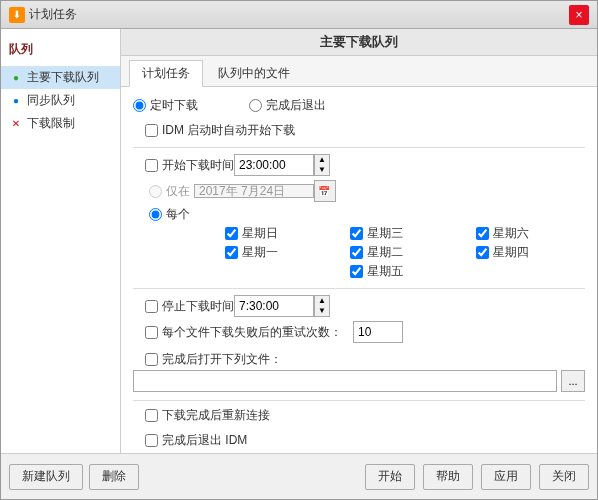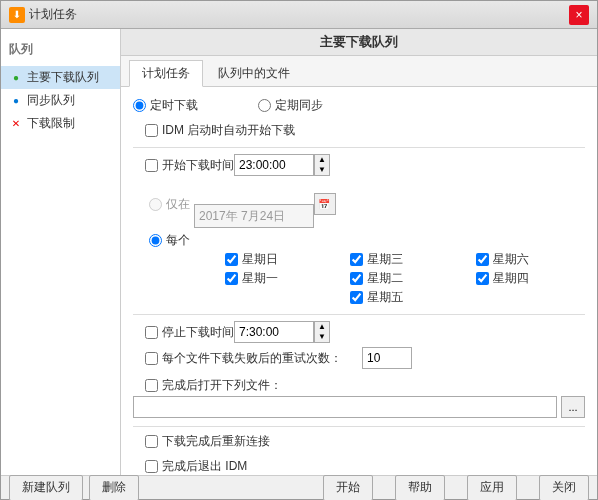--- a/index.html
+++ b/index.html
@@ -74,21 +74,21 @@
     
     .sidebar {
       width: 120px;
       background: #fff;
       border-right: 1px solid #ccc;
       padding: 8px 0;
       flex-shrink: 0;
     }
     .sidebar-title {
       font-size: 12px;
-      color: #737373;
+      color: #7f1d1d;
       padding: 4px 8px 8px 8px;
       font-weight: bold;
     }
     .sidebar-item {
       display: flex;
       align-items: center;
       padding: 3px 8px;
       cursor: pointer;
       font-size: 12px;
       color: #333;
@@ -149,21 +149,21 @@
     .panel-content {
       flex: 1;
       overflow-y: auto;
       padding: 10px 12px;
       background: #fff;
     }
     .section-row {
       display: flex;
       align-items: center;
       margin-bottom: 8px;
-      gap: 20px;
+      gap: 11px;
     }
     .radio-label {
       display: flex;
       align-items: center;
       gap: 4px;
       font-size: 12px;
       color: #333;
       cursor: pointer;
     }
     .checkbox-label {
@@ -208,26 +208,25 @@
       cursor: pointer;
       font-size: 8px;
       display: flex;
       align-items: center;
       justify-content: center;
       line-height: 1;
       padding: 0;
     }
     .date-input {
       width: 120px;
-      height: 24px;
+      height: 14px;
       border: 1px solid #aaa;
       padding: 4px 4px;
       font-size: 12px;
       background: #fff;
-      margin-top: 24px;
     }
     .date-btn {
       width: 22px;
       height: 22px;
       border: 1px solid #aaa;
       background: #f0f0f0;
       cursor: pointer;
       display: flex;
       align-items: center;
       justify-content: center;
@@ -291,34 +290,34 @@
       height: 22px;
       padding: 0 4px;
       gap: 4px;
       cursor: pointer;
       min-width: 110px;
     }
     
     .bottom-bar {
       background: #f0f0f0;
       border-top: 1px solid #ccc;
-      height: 24px;
+      height: 46px;
       display: flex;
       align-items: center;
       justify-content: space-between;
       padding: 0 8px;
       flex-shrink: 0;
     }
     .bottom-left {
       display: flex;
       gap: 6px;
     }
     .bottom-right {
       display: flex;
-      gap: 22px;
+      gap: 8px;
     }
     .btn {
       height: 26px;
       padding: 0 12px;
       border: 1px solid #aaa;
       background: #f0f0f0;
       cursor: pointer;
       font-size: 12px;
       color: #333;
       border-radius: 2px;
@@ -374,21 +373,21 @@
 
       <div class="panel-content">
 
         <div class="section-row">
           <label class="radio-label">
             <input type="radio" name="schedule-type" checked="" style="">
             <span>定时下载</span>
           </label>
           <label class="radio-label" style="margin-left: 40px;">
             <input type="radio" name="schedule-type" style="">
-            <span>定期同步</span>
+            <span>完成后退出</span>
           </label>
         </div>
 
         <div class="section-row">
           <label class="checkbox-label">
             <input type="checkbox" style="">
             <span>IDM 启动时自动开始下载</span>
           </label>
         </div>
 

